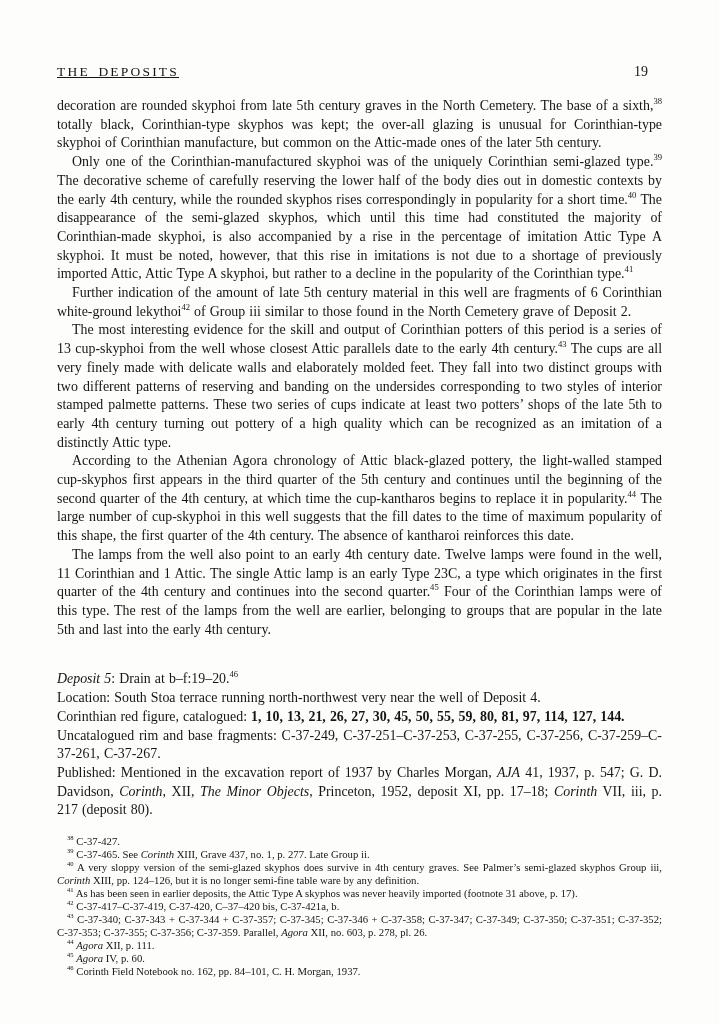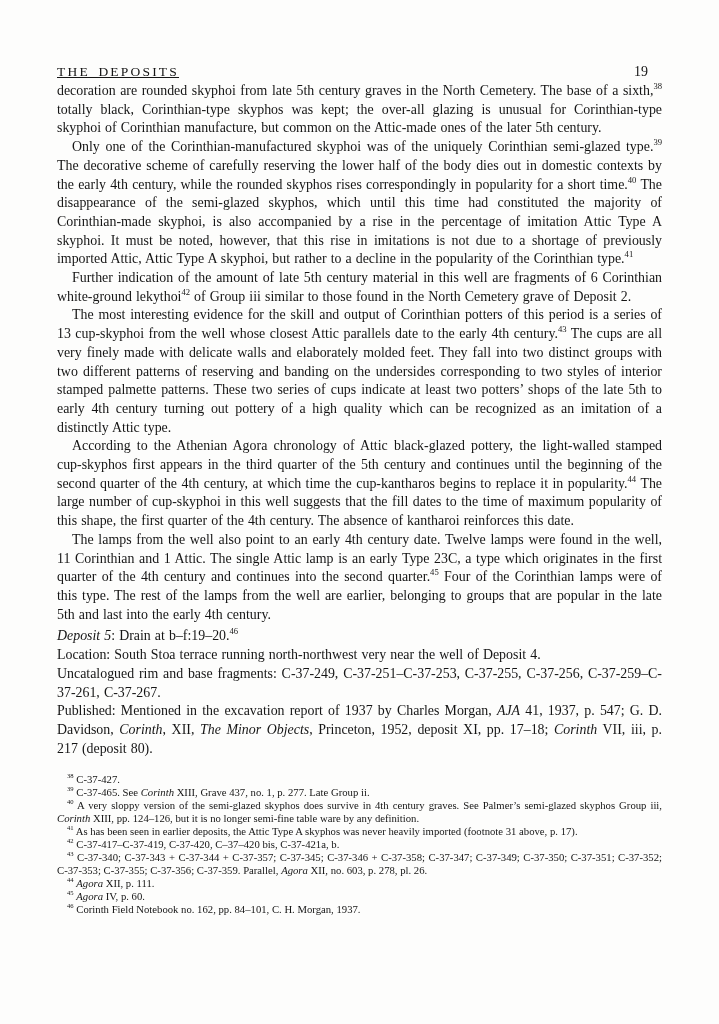--- a/index.html
+++ b/index.html
@@ -10,25 +10,25 @@
     background:#fdfdfc;
     color:#151515;
     font-family:"Liberation Serif", serif;
     padding:64px 57px 0 57px;
     overflow:hidden;
   }
   .header { position:relative; text-align:left; font-size:13.5px; height:18px;text-decoration:underline; }
   .title { letter-spacing:2.2px; word-spacing:3px; }
   .pagenum { position:absolute; right:14px; top:0; font-size:14px; letter-spacing:0; }
 
-  .body-text { font-size:13.9px; line-height:18.7px; text-align:justify; word-spacing:0.6px; }
+  .body-text { margin-top:15px; font-size:13.9px; line-height:18.7px; text-align:justify; word-spacing:0.6px; }
   .body-text p, .deposit p, .footnotes p { margin:0; }
   p.indent { text-indent:15px; }
 
-  .deposit { margin-top:3px; font-size:13.9px; line-height:18.7px; text-align:justify; word-spacing:0.6px; }
+  .deposit { margin-top:31px; font-size:13.9px; line-height:18.7px; text-align:justify; word-spacing:0.6px; }
 
   .footnotes { margin-top:15px; font-size:10.7px; line-height:13px; text-align:justify; }
   .footnotes p { text-indent:10px; }
 
   sup { font-size:0.62em; vertical-align:super; line-height:0; }
   .it { font-style:italic; }
   .bd { font-weight:bold; }
   .sc { font-size:0.84em; letter-spacing:0.4px; }
 </style>
 </head>
@@ -43,20 +43,21 @@
       <p><span>decoration are rounded skyphoi from late 5th century graves in the North Cemetery. The base of a sixth,</span><sup>38</sup><span> totally black, Corinthian-type skyphos was kept; the over-all glazing is unusual for Corinthian-type skyphoi of Corinthian manufacture, but common on the Attic-made ones of the later 5th century.</span></p>
       <p class="indent"><span>Only one of the Corinthian-manufactured skyphoi was of the uniquely Corinthian semi-glazed type.</span><sup>39</sup><span> The decorative scheme of carefully reserving the lower half of the body dies out in domestic contexts by the early 4th century, while the rounded skyphos rises correspondingly in popularity for a short time.</span><sup>40</sup><span> The disappearance of the semi-glazed skyphos, which until this time had constituted the majority of Corinthian-made skyphoi, is also accompanied by a rise in the percentage of imitation Attic Type A skyphoi. It must be noted, however, that this rise in imitations is not due to a shortage of previously imported Attic, Attic Type A skyphoi, but rather to a decline in the popularity of the Corinthian type.</span><sup>41</sup></p>
       <p class="indent"><span>Further indication of the amount of late 5th century material in this well are fragments of 6 Corinthian white-ground lekythoi</span><sup>42</sup><span> of Group iii similar to those found in the North Cemetery grave of Deposit 2.</span></p>
       <p class="indent"><span>The most interesting evidence for the skill and output of Corinthian potters of this period is a series of 13 cup-skyphoi from the well whose closest Attic parallels date to the early 4th century.</span><sup>43</sup><span> The cups are all very finely made with delicate walls and elaborately molded feet. They fall into two distinct groups with two different patterns of reserving and banding on the undersides corresponding to two styles of interior stamped palmette patterns. These two series of cups indicate at least two potters’ shops of the late 5th to early 4th century turning out pottery of a high quality which can be recognized as an imitation of a distinctly Attic type.</span></p>
       <p class="indent"><span>According to the Athenian Agora chronology of Attic black-glazed pottery, the light-walled stamped cup-skyphos first appears in the third quarter of the 5th century and continues until the beginning of the second quarter of the 4th century, at which time the cup-kantharos begins to replace it in popularity.</span><sup>44</sup><span> The large number of cup-skyphoi in this well suggests that the fill dates to the time of maximum popularity of this shape, the first quarter of the 4th century. The absence of kantharoi reinforces this date.</span></p>
       <p class="indent"><span>The lamps from the well also point to an early 4th century date. Twelve lamps were found in the well, 11 Corinthian and 1 Attic. The single Attic lamp is an early Type 23C, a type which originates in the first quarter of the 4th century and continues into the second quarter.</span><sup>45</sup><span> Four of the Corinthian lamps were of this type. The rest of the lamps from the well are earlier, belonging to groups that are popular in the late 5th and last into the early 4th century.</span></p>
     </div>
   <div class="deposit">
       <p><span class="it">Deposit 5</span><span>: Drain at b–f:19–20.</span><sup>46</sup></p>
       <p><span>Location: South Stoa terrace running north-northwest very near the well of Deposit 4.</span></p>
+      <p><span>Corinthian red figure, catalogued: </span><span class="bd">1, 10, 13, 21, 26, 27, 30, 45, 50, 55, 59, 80, 81, 97, 114, 127, 144.</span></p>
       <p><span>Uncatalogued rim and base fragments: C-37-249, C-37-251–C-37-253, C-37-255, C-37-256, C-37-259–C-37-261, C-37-267.</span></p>
       <p><span>Published: Mentioned in the excavation report of 1937 by Charles Morgan, </span><span class="it">AJA</span><span> 41, 1937, p. 547; G. D. Davidson, </span><span class="it">Corinth</span><span>, XII, </span><span class="it">The Minor Objects</span><span>, Princeton, 1952, deposit XI, pp. 17–18; </span><span class="it">Corinth</span><span> VII, iii, p. 217 (deposit 80).</span></p>
     </div>
   <div class="footnotes">
       <p><sup>38</sup><span> C-37-427.</span></p>
       <p><sup>39</sup><span> C-37-465. See </span><span class="it">Corinth</span><span> XIII, Grave 437, no. 1, p. 277. Late Group ii.</span></p>
       <p><sup>40</sup><span> A very sloppy version of the semi-glazed skyphos does survive in 4th century graves. See Palmer’s semi-glazed skyphos Group iii, </span><span class="it">Corinth</span><span> XIII, pp. 124–126, but it is no longer semi-fine table ware by any definition.</span></p>
       <p><sup>41</sup><span> As has been seen in earlier deposits, the Attic Type A skyphos was never heavily imported (footnote 31 above, p. 17).</span></p>
       <p><sup>42</sup><span> C-37-417–C-37-419, C-37-420, C–37–420 bis, C-37-421a, b.</span></p>
       <p><sup>43</sup><span> C-37-340; C-37-343 + C-37-344 + C-37-357; C-37-345; C-37-346 + C-37-358; C-37-347; C-37-349; C-37-350; C-37-351; C-37-352; C-37-353; C-37-355; C-37-356; C-37-359. Parallel, </span><span class="it">Agora</span><span> XII, no. 603, p. 278, pl. 26.</span></p>

